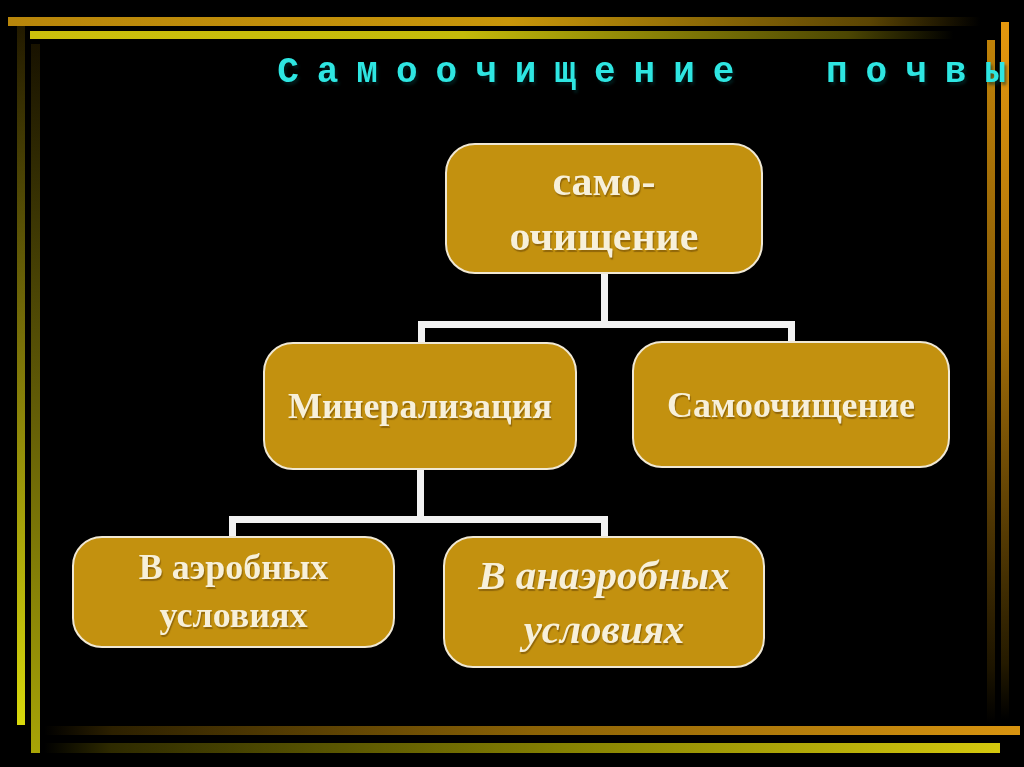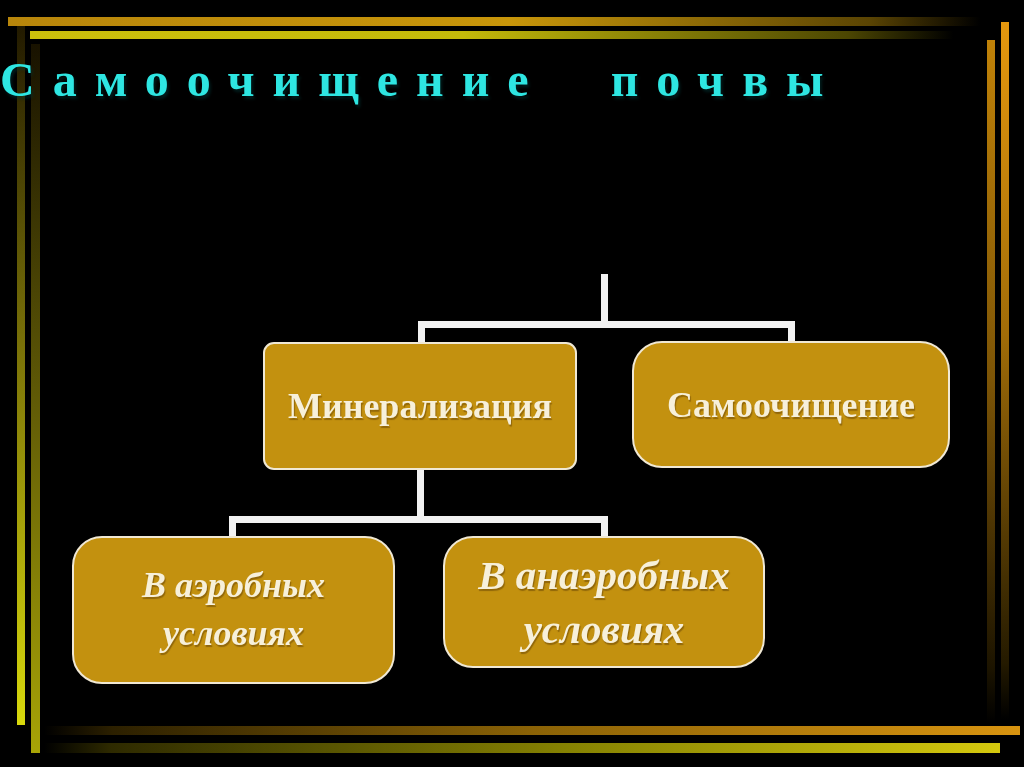--- a/index.html
+++ b/index.html
@@ -50,24 +50,24 @@
     left: 44px; top: 743px; width: 956px; height: 10px;
     background: linear-gradient(90deg, rgba(20,18,0,0) 0%, #2e2a00 7%, #868202 55%, #d4c80e 100%);
   }
 
   
   .title {
     position: absolute;
     left: 0; top: 52px;
     width: 1024px;
     margin: 0;
-    text-align: left;
-    font-family: Liberation Serif, serif;
+    text-align: right;
+    font-family: Liberation Mono, monospace;
     font-weight: bold;
-    font-size: 48px;
+    font-size: 36px;
     letter-spacing: 18px;
     word-spacing: 34px;
     color: #2ee6e2;
     text-shadow: 2px 3px 3px rgba(0, 50, 50, 0.55);
     white-space: nowrap;
   }
 
   
   .conn { position: absolute; background: #f2f2f2; }
   .c-root-stem      { left: 601px; top: 274px; width: 7px;  height: 52px; }
@@ -95,29 +95,28 @@
     font-weight: bold;
     text-shadow: 1px 2px 1px rgba(70, 40, 0, 0.4);
   }
   .n-root {
     left: 445px; top: 143px; width: 318px; height: 131px;
     font-size: 42px; line-height: 1.3;
   }
   .n-min {
     left: 263px; top: 342px; width: 314px; height: 128px;
     font-size: 36px;
-    border-radius: 11px;
   }
   .n-nit {
     left: 632px; top: 341px; width: 318px; height: 127px;
     font-size: 36px;
   }
   .n-aer {
-    left: 72px; top: 536px; width: 323px; height: 148px;
-    font-size: 36px; font-style: italic; line-height: 1.32;
+    left: 72px; top: 536px; width: 323px; height: 112px;
+    font-size: 36px; line-height: 1.32;
   }
   .n-ana {
     left: 443px; top: 536px; width: 322px; height: 132px;
     font-size: 41px; font-style: italic; line-height: 1.32;
   }
 </style>
 </head>
 <body>
 
 <div class="slide">
@@ -135,20 +134,24 @@
 
   <div class="conn c-root-stem"></div>
   <div class="conn c-root-crossbar"></div>
   <div class="conn c-drop-min"></div>
   <div class="conn c-drop-nit"></div>
   <div class="conn c-min-stem"></div>
   <div class="conn c-min-crossbar"></div>
   <div class="conn c-drop-aer"></div>
   <div class="conn c-drop-ana"></div>
 
+  <div class="node n-root">
+    <div>само-</div>
+    <div>очищение</div>
+  </div>
 
   <div class="node n-min">
     <div>Минерализация</div>
   </div>
 
   <div class="node n-nit">
     <div>Самоочищение</div>
   </div>
 
   <div class="node n-aer">

